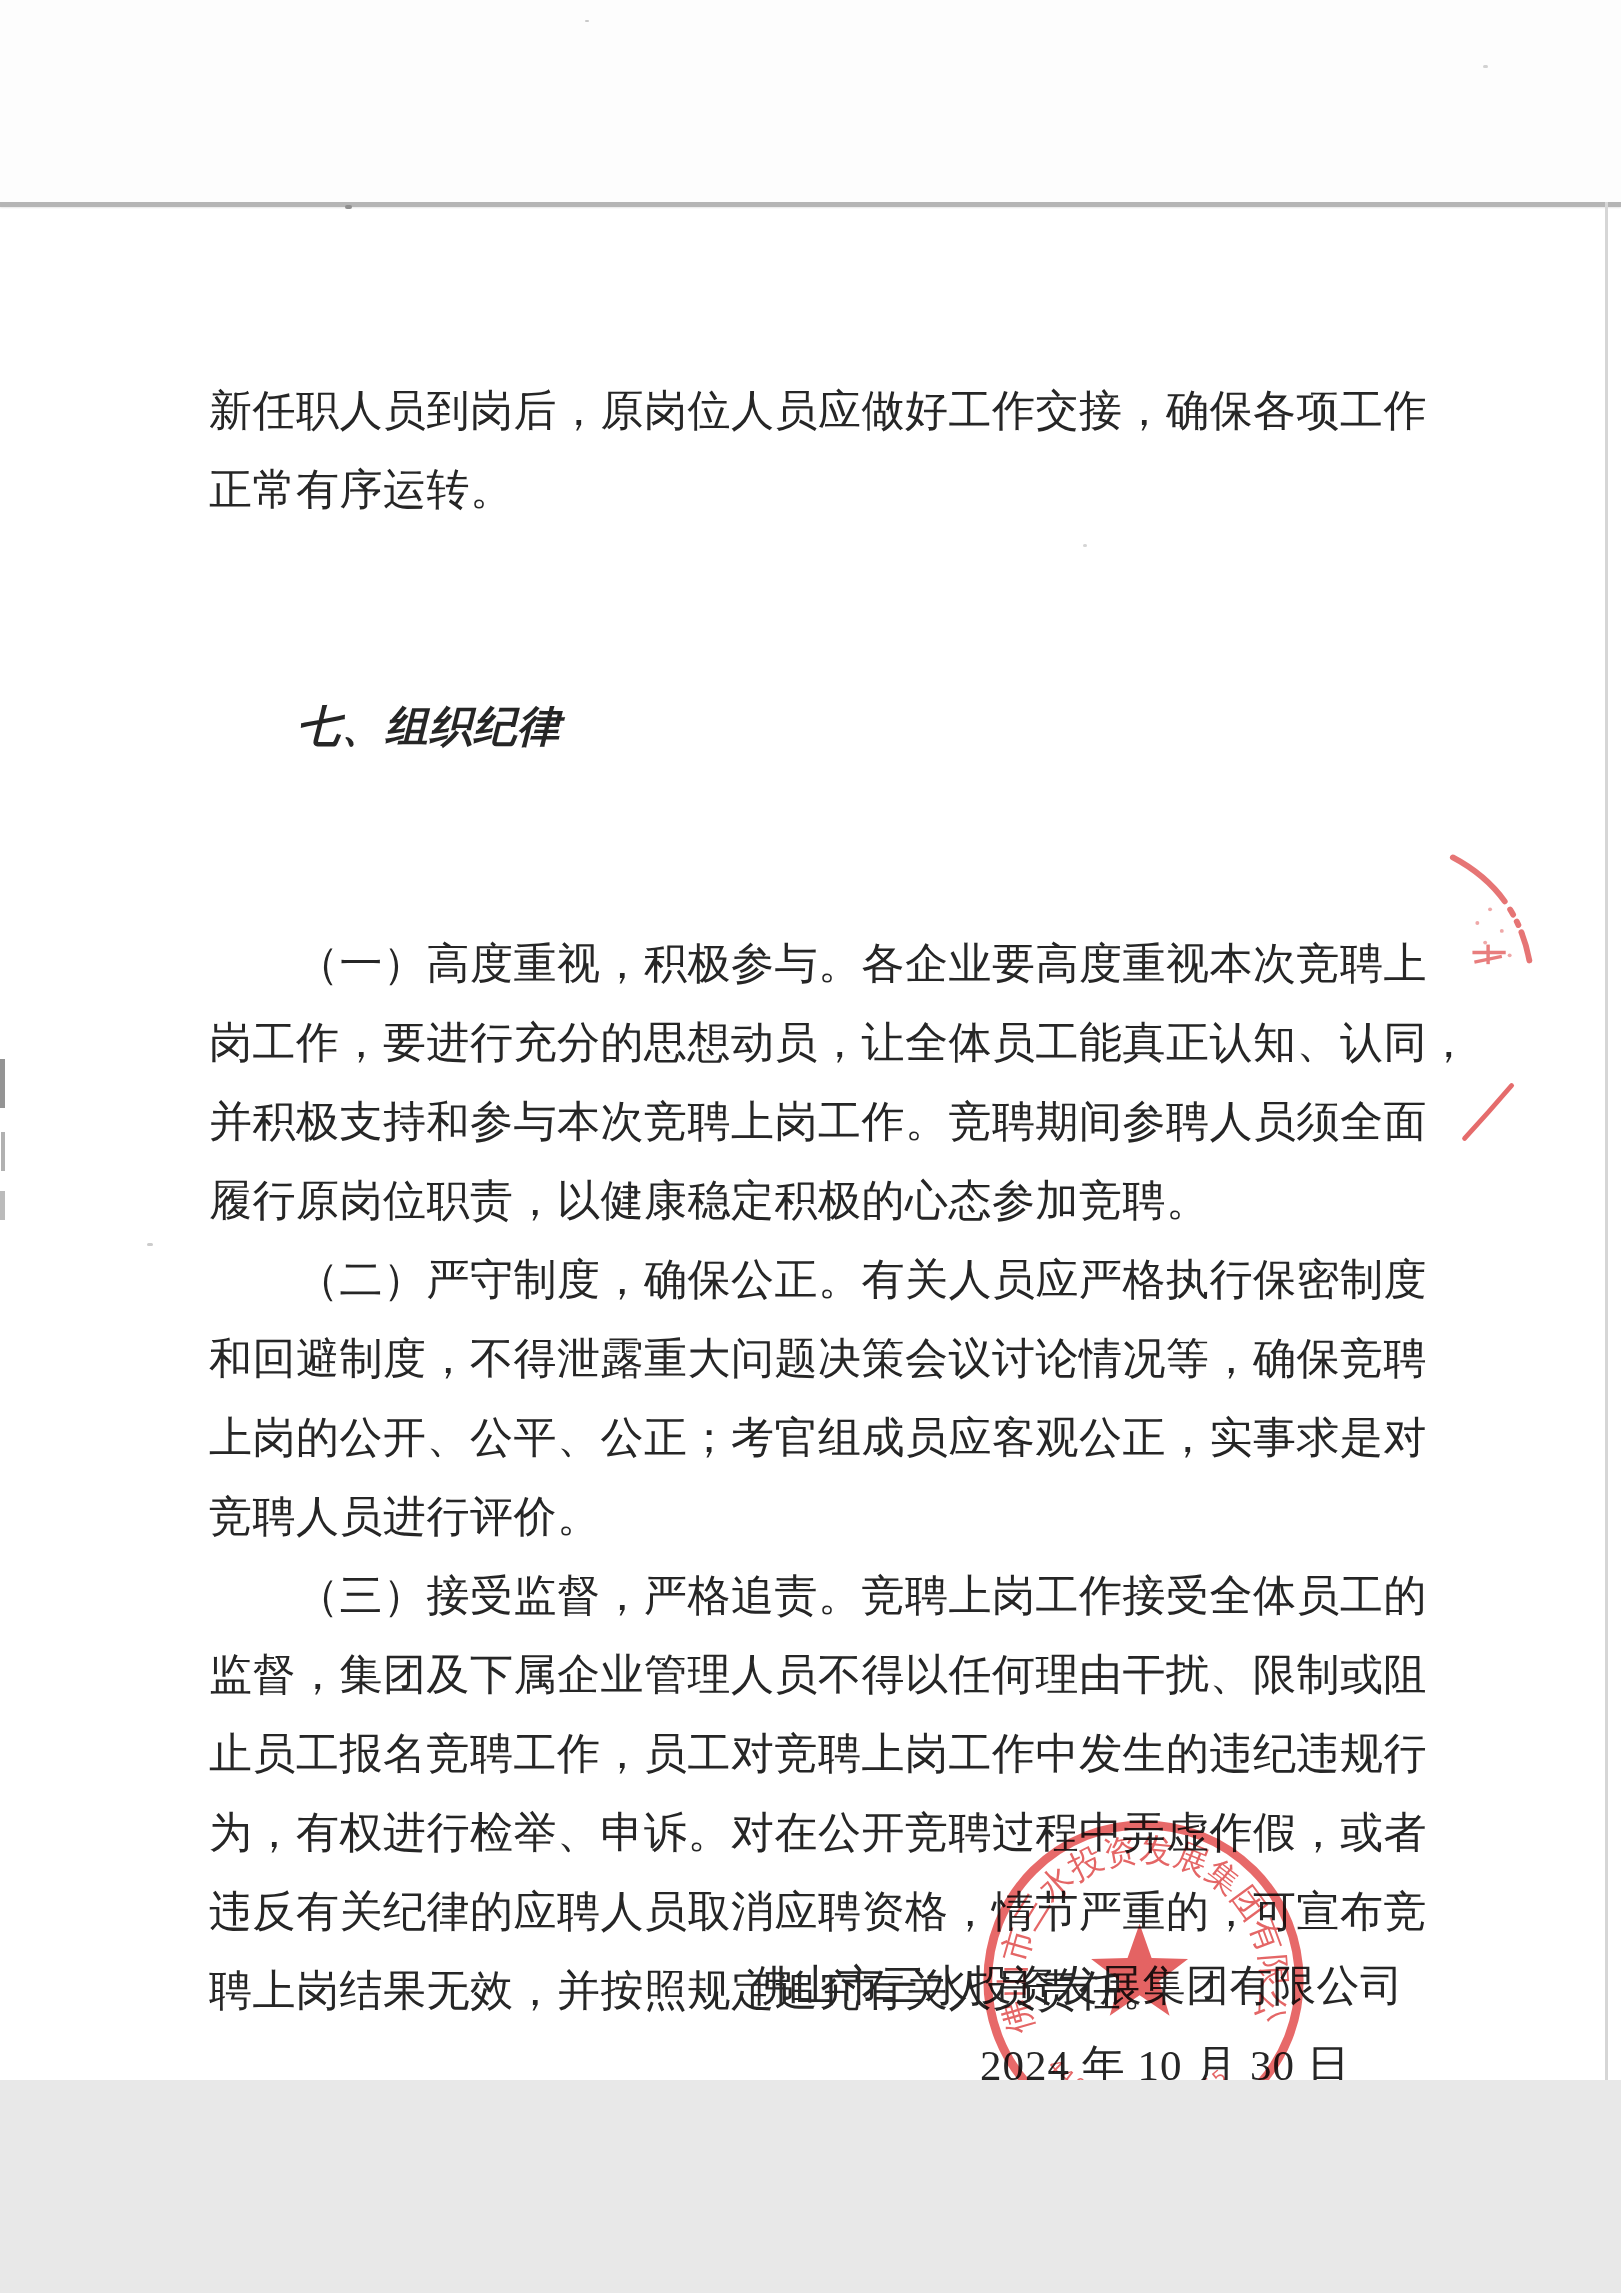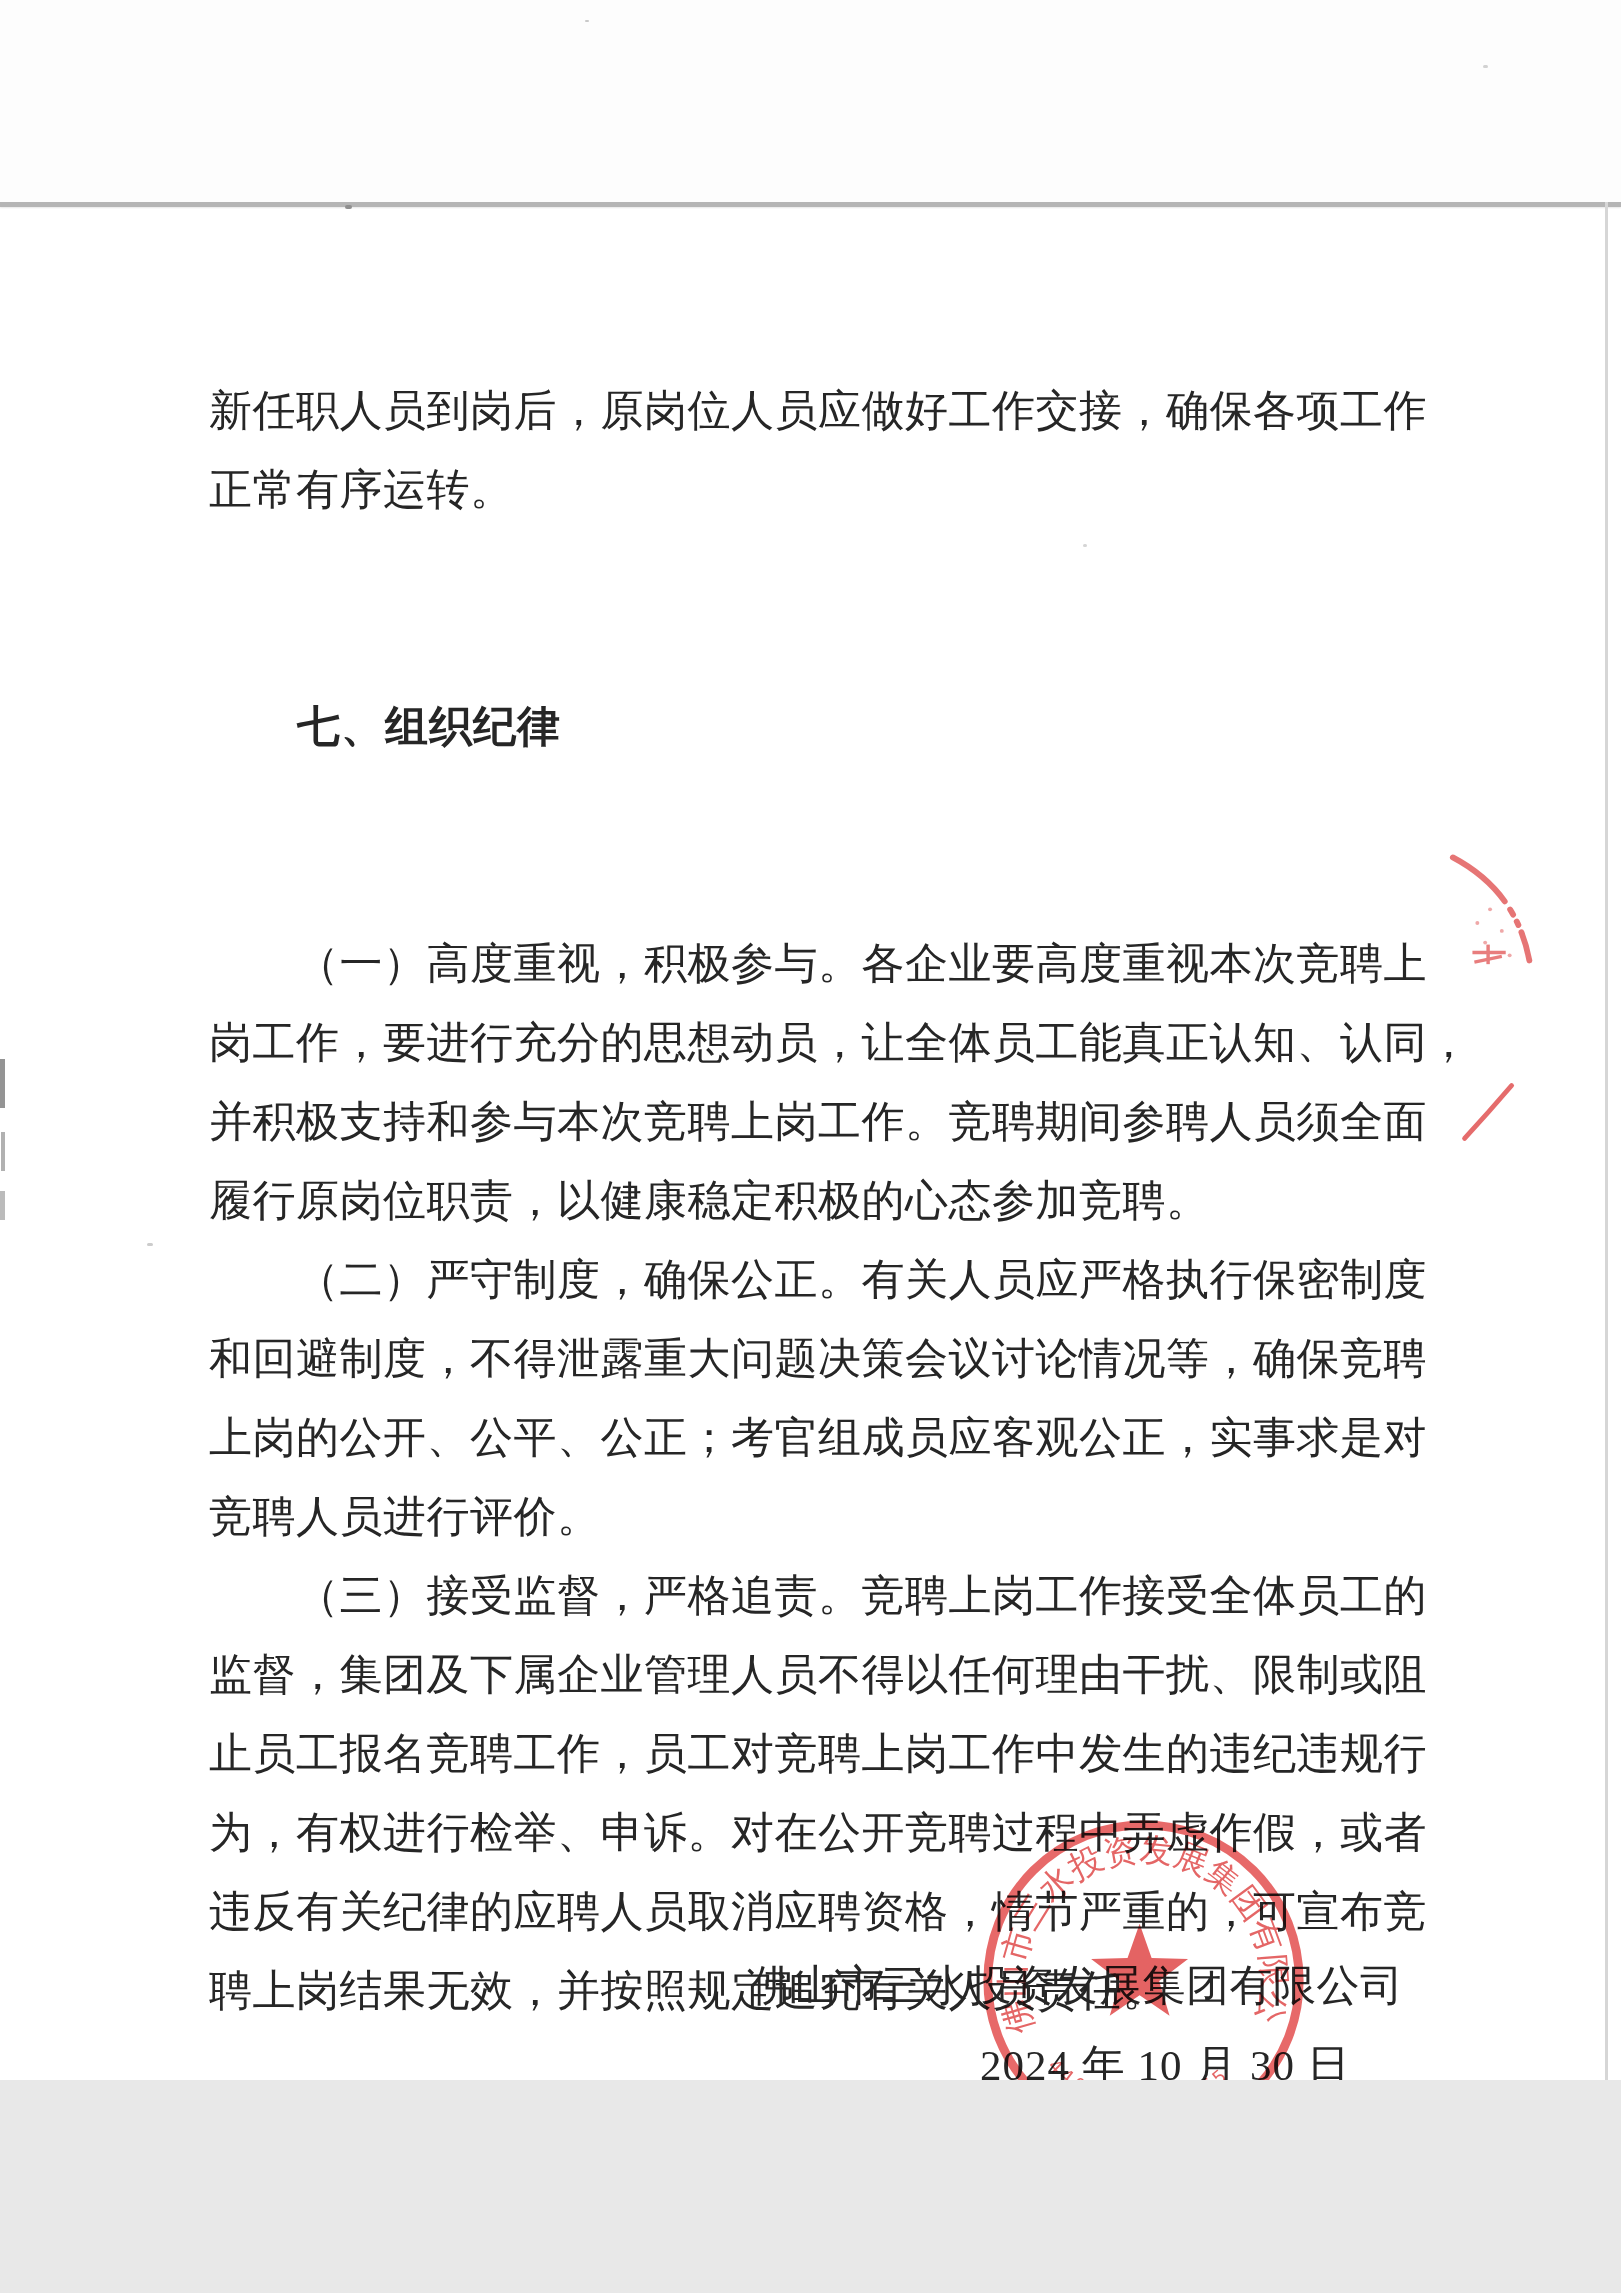--- a/index.html
+++ b/index.html
@@ -54,20 +54,21 @@
     font-size: 43px;
     line-height: 79px;
     letter-spacing: 0.5px;
     white-space: pre;
   }
   .content .block { margin: 0; }
   .section-heading {
     font-family: "DejaVu Sans", "Liberation Sans", sans-serif;
     font-weight: 700;
     letter-spacing: 1px;
+    font-style: italic;
   }
   .gap-line { height: 79px; }
   
   .company-line {
     position: absolute;
     left: 751px; top: 1946px;
     font-size: 43px;
     line-height: 79px;
     letter-spacing: 0.5px;
     white-space: pre;

